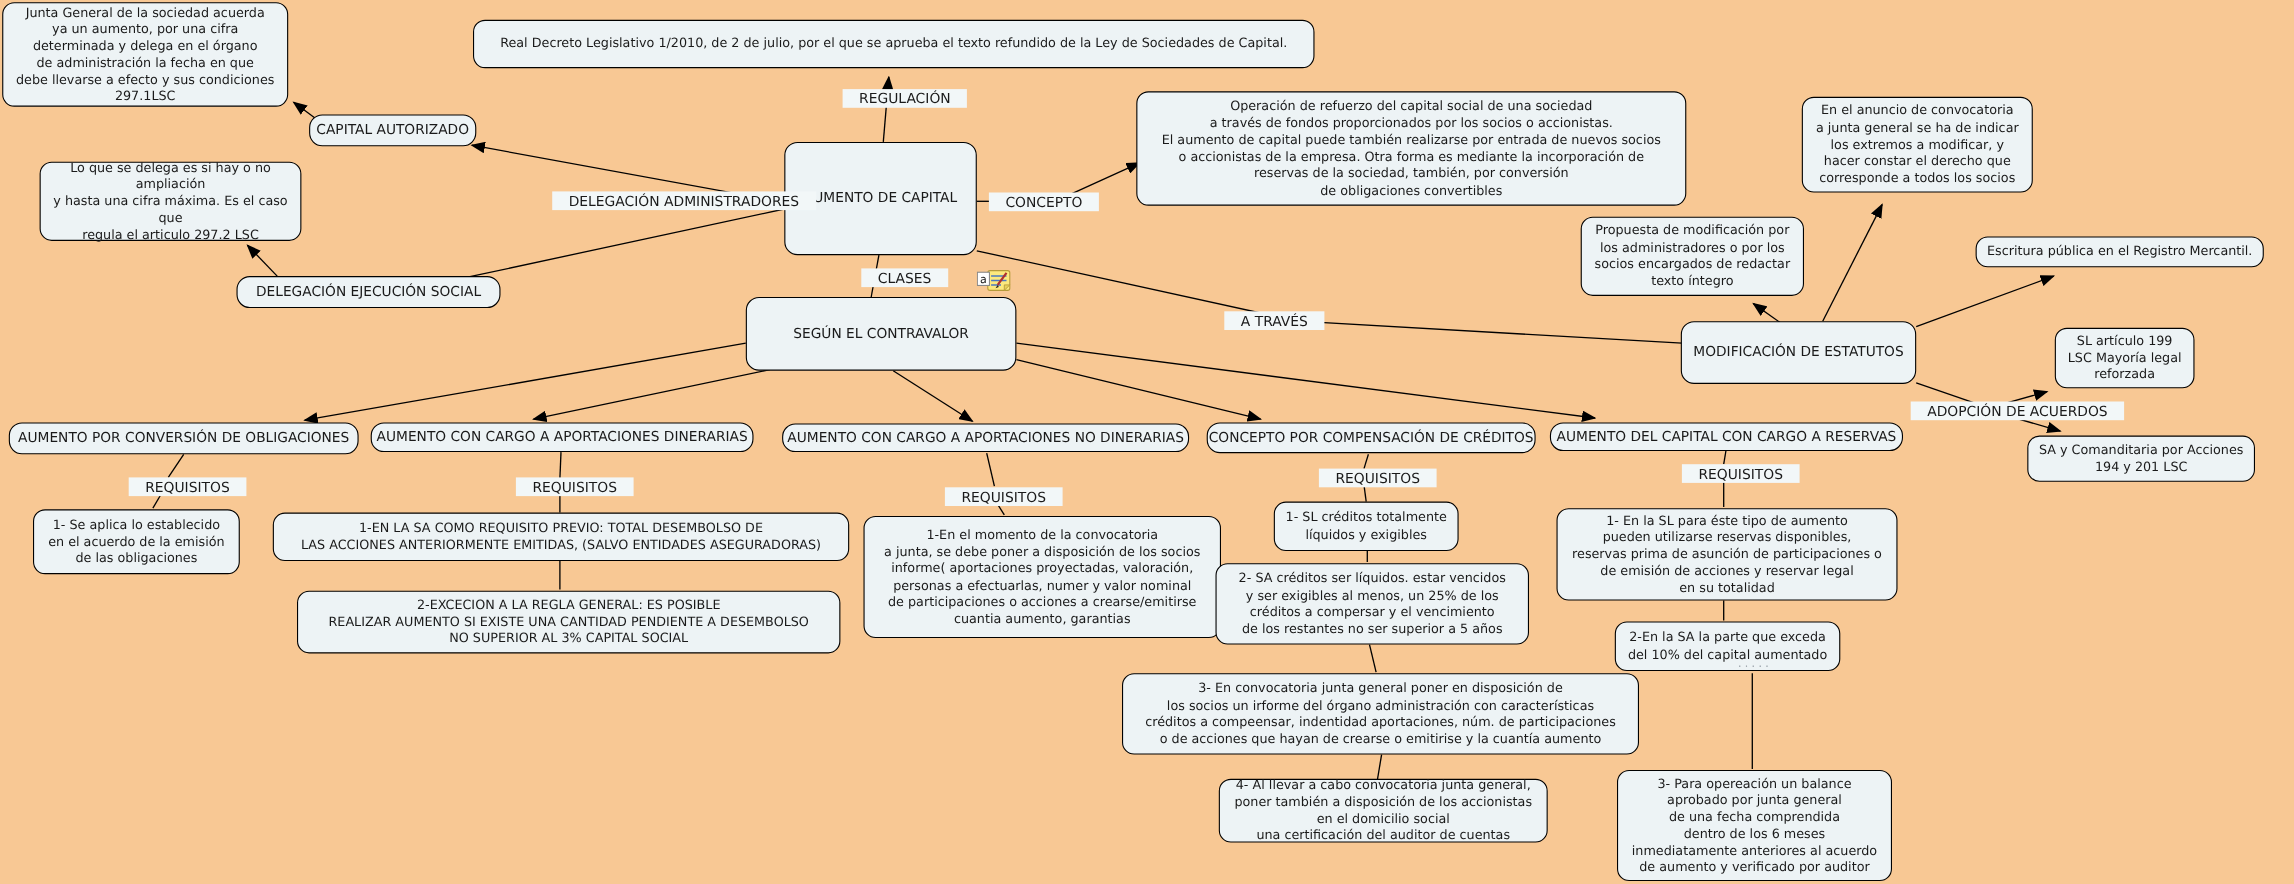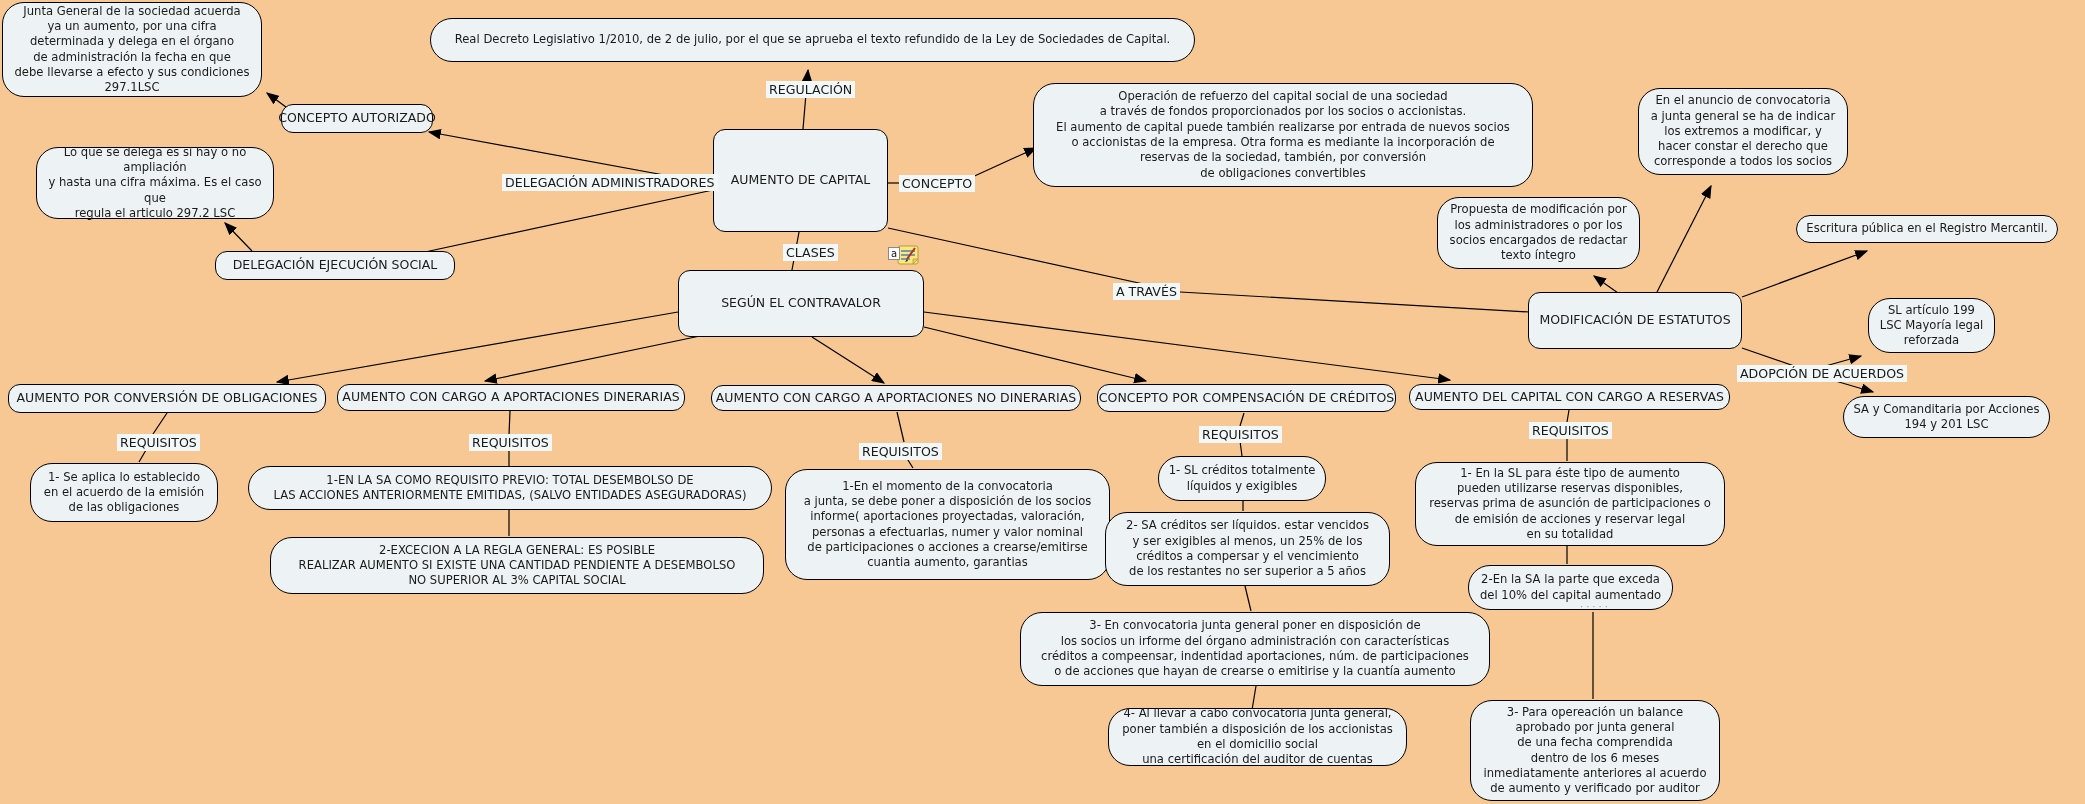--- a/index.html
+++ b/index.html
@@ -1,23 +1,23 @@
 <!DOCTYPE html>
 <html><head>
 <meta charset="utf-8">
 <style>
   html,body{margin:0;padding:0;background:#fff}
   .canvas{position:relative;width:2085px;height:804px;background:#F8C894;overflow:hidden;
           font-family:"DejaVu Sans","Liberation Sans",sans-serif;color:#1A1A1A}
   svg.wires{position:absolute;left:0;top:0;z-index:1}
-  .node{position:absolute;z-index:2;background:#EDF3F5;border:1.3px solid #000;border-radius:22px;
+  .node{position:absolute;z-index:2;background:#EDF3F5;border:1.3px solid #000;border-radius:11px;
         display:flex;align-items:center;justify-content:center;text-align:center;
         white-space:pre-line;font-size:11.6px;line-height:1.32;padding:2px 5px;box-sizing:border-box}
   .hdr{font-size:12.5px;white-space:nowrap;border-radius:12px}
-  .link-label{position:absolute;z-index:3;background:#F2F7F8;padding:0 3px;
+  .link-label{position:absolute;z-index:3;background:#F2F7F8;padding:0 15px;
               font-size:12.6px;line-height:1.35;white-space:nowrap}
   .sel-dots{position:absolute;z-index:3;color:#98A0A8;font-size:10px;letter-spacing:3px;line-height:1}
   .res-icon{position:absolute;z-index:4;width:32px;height:21px;cursor:pointer}
 </style>
 </head>
 <body>
 
 <div class="canvas">
 
   <svg class="wires" width="2085" height="804">
@@ -67,21 +67,21 @@
     </g>
   </svg>
 
   <div class="node" style="left:2px;top:2px;width:260px;height:95px">Junta General de la sociedad acuerda
 ya un aumento, por una cifra
 determinada y delega en el órgano
 de administración la fecha en que
 debe llevarse a efecto y sus condiciones
 297.1LSC</div>
   <div class="node" style="left:430px;top:18px;width:765px;height:44px">Real Decreto Legislativo 1/2010, de 2 de julio, por el que se aprueba el texto refundido de la Ley de Sociedades de Capital.</div>
-  <div class="node hdr" style="left:281px;top:104px;width:152px;height:29px">CONCEPTO AUTORIZADO</div>
+  <div class="node hdr" style="left:281px;top:104px;width:152px;height:29px">CAPITAL AUTORIZADO</div>
   <div class="node" style="left:36px;top:147px;width:238px;height:72px">Lo que se delega es si hay o no ampliación
 y hasta una cifra máxima. Es el caso que
 regula el articulo 297.2 LSC</div>
   <div class="node hdr" style="left:215px;top:251px;width:240px;height:29px">DELEGACIÓN EJECUCIÓN SOCIAL</div>
   <div class="node hdr" style="left:713px;top:129px;width:175px;height:103px">AUMENTO DE CAPITAL</div>
   <div class="node" style="left:1033px;top:83px;width:500px;height:104px">Operación de refuerzo del capital social de una sociedad
 a través de fondos proporcionados por los socios o accionistas.
 El aumento de capital puede también realizarse por entrada de nuevos socios
 o accionistas de la empresa. Otra forma es mediante la incorporación de
 reservas de la sociedad, también, por conversión

